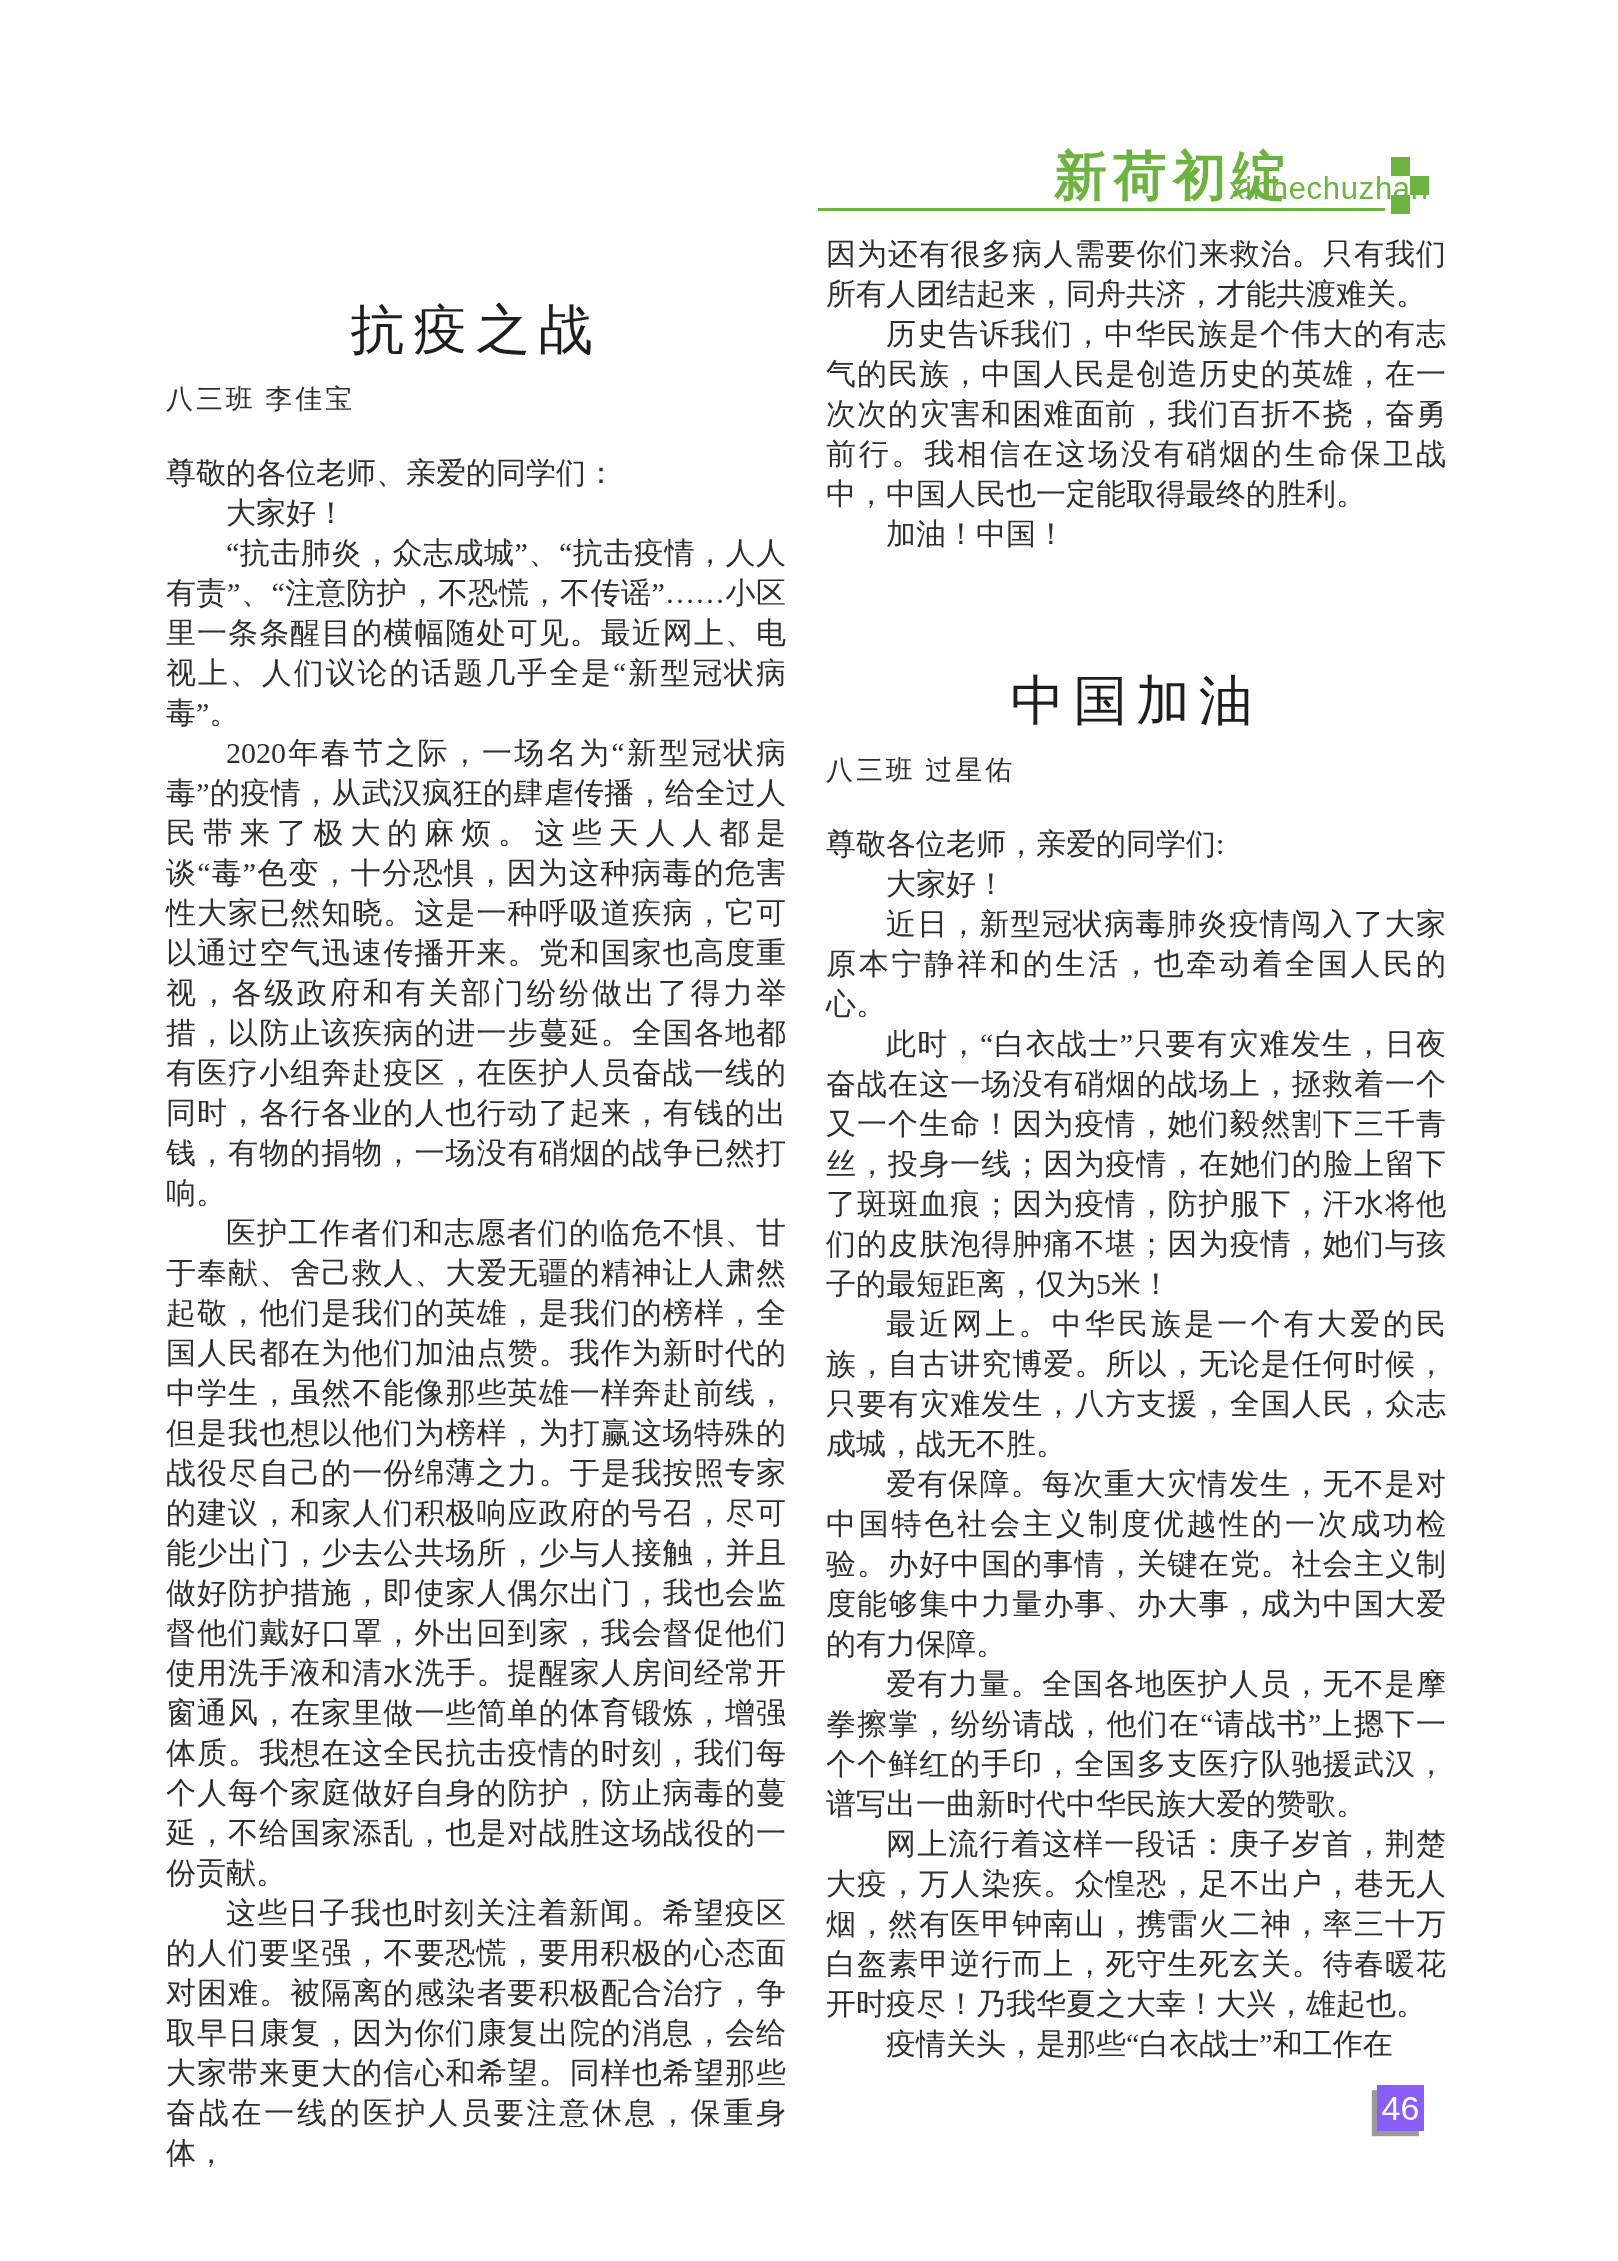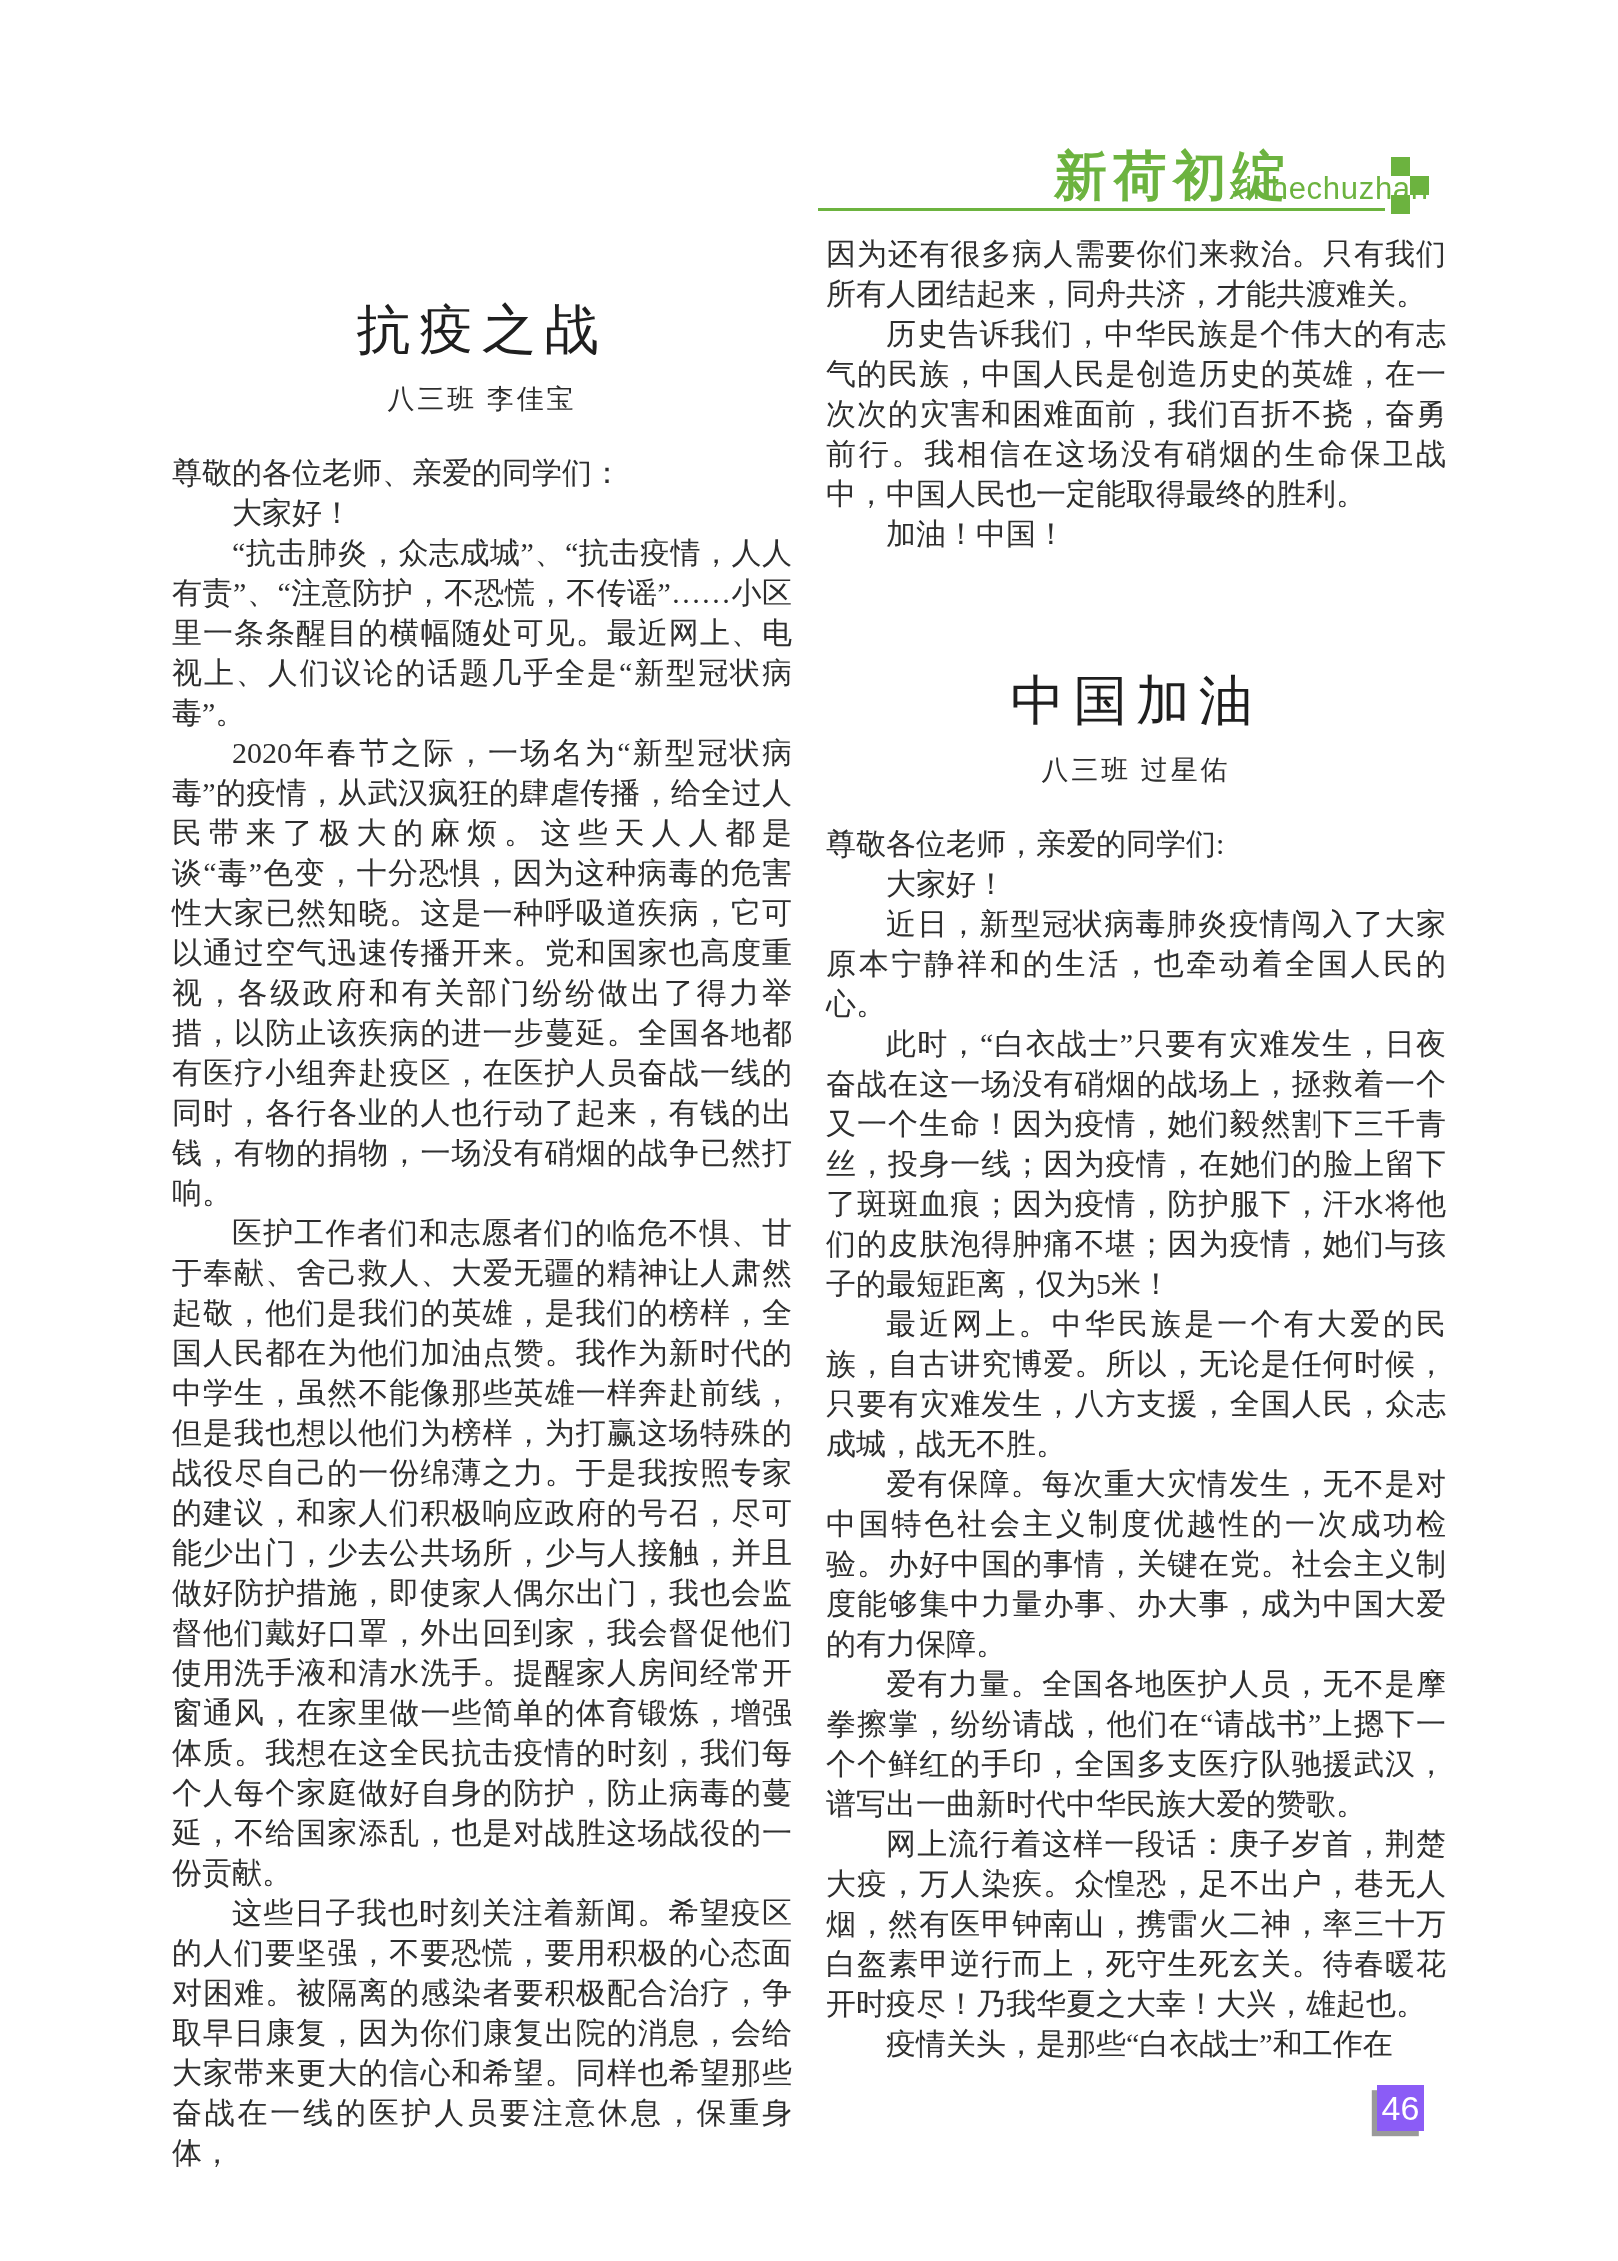--- a/index.html
+++ b/index.html
@@ -48,36 +48,36 @@
   .hsq { position: absolute; width: 19px; height: 19px; background: #6cb33f; }
   .hsq1 { left: 1391px; top: 157px; }
   .hsq2 { left: 1410px; top: 176px; }
   .hsq3 { left: 1391px; top: 195px; }
 
   
   .col {
     position: absolute;
     width: 620px;
   }
-  .col-left  { left: 172px;  top: 302px; }
+  .col-left  { left: 166px;  top: 302px; }
   .col-right { left: 826px; top: 234px; }
 
   .essay-title {
     margin: 0;
     text-align: center;
     font-size: 54px;
     line-height: 1.05;
     font-weight: 400;
     letter-spacing: 8.8px;
     color: #1f1f1f;
     white-space: nowrap;
   }
   .essay-author {
     margin: 26.5px 0 0 0;
-    text-align: center;
+    text-align: left;
     font-size: 27px;
     line-height: 1.1;
     letter-spacing: 2.9px;
     color: #2e2e2e;
     white-space: nowrap;
   }
   .body-text { margin-top: 38px; }
   .col-right .body-text.first { margin-top: 0; }
 
   .body-text p {

